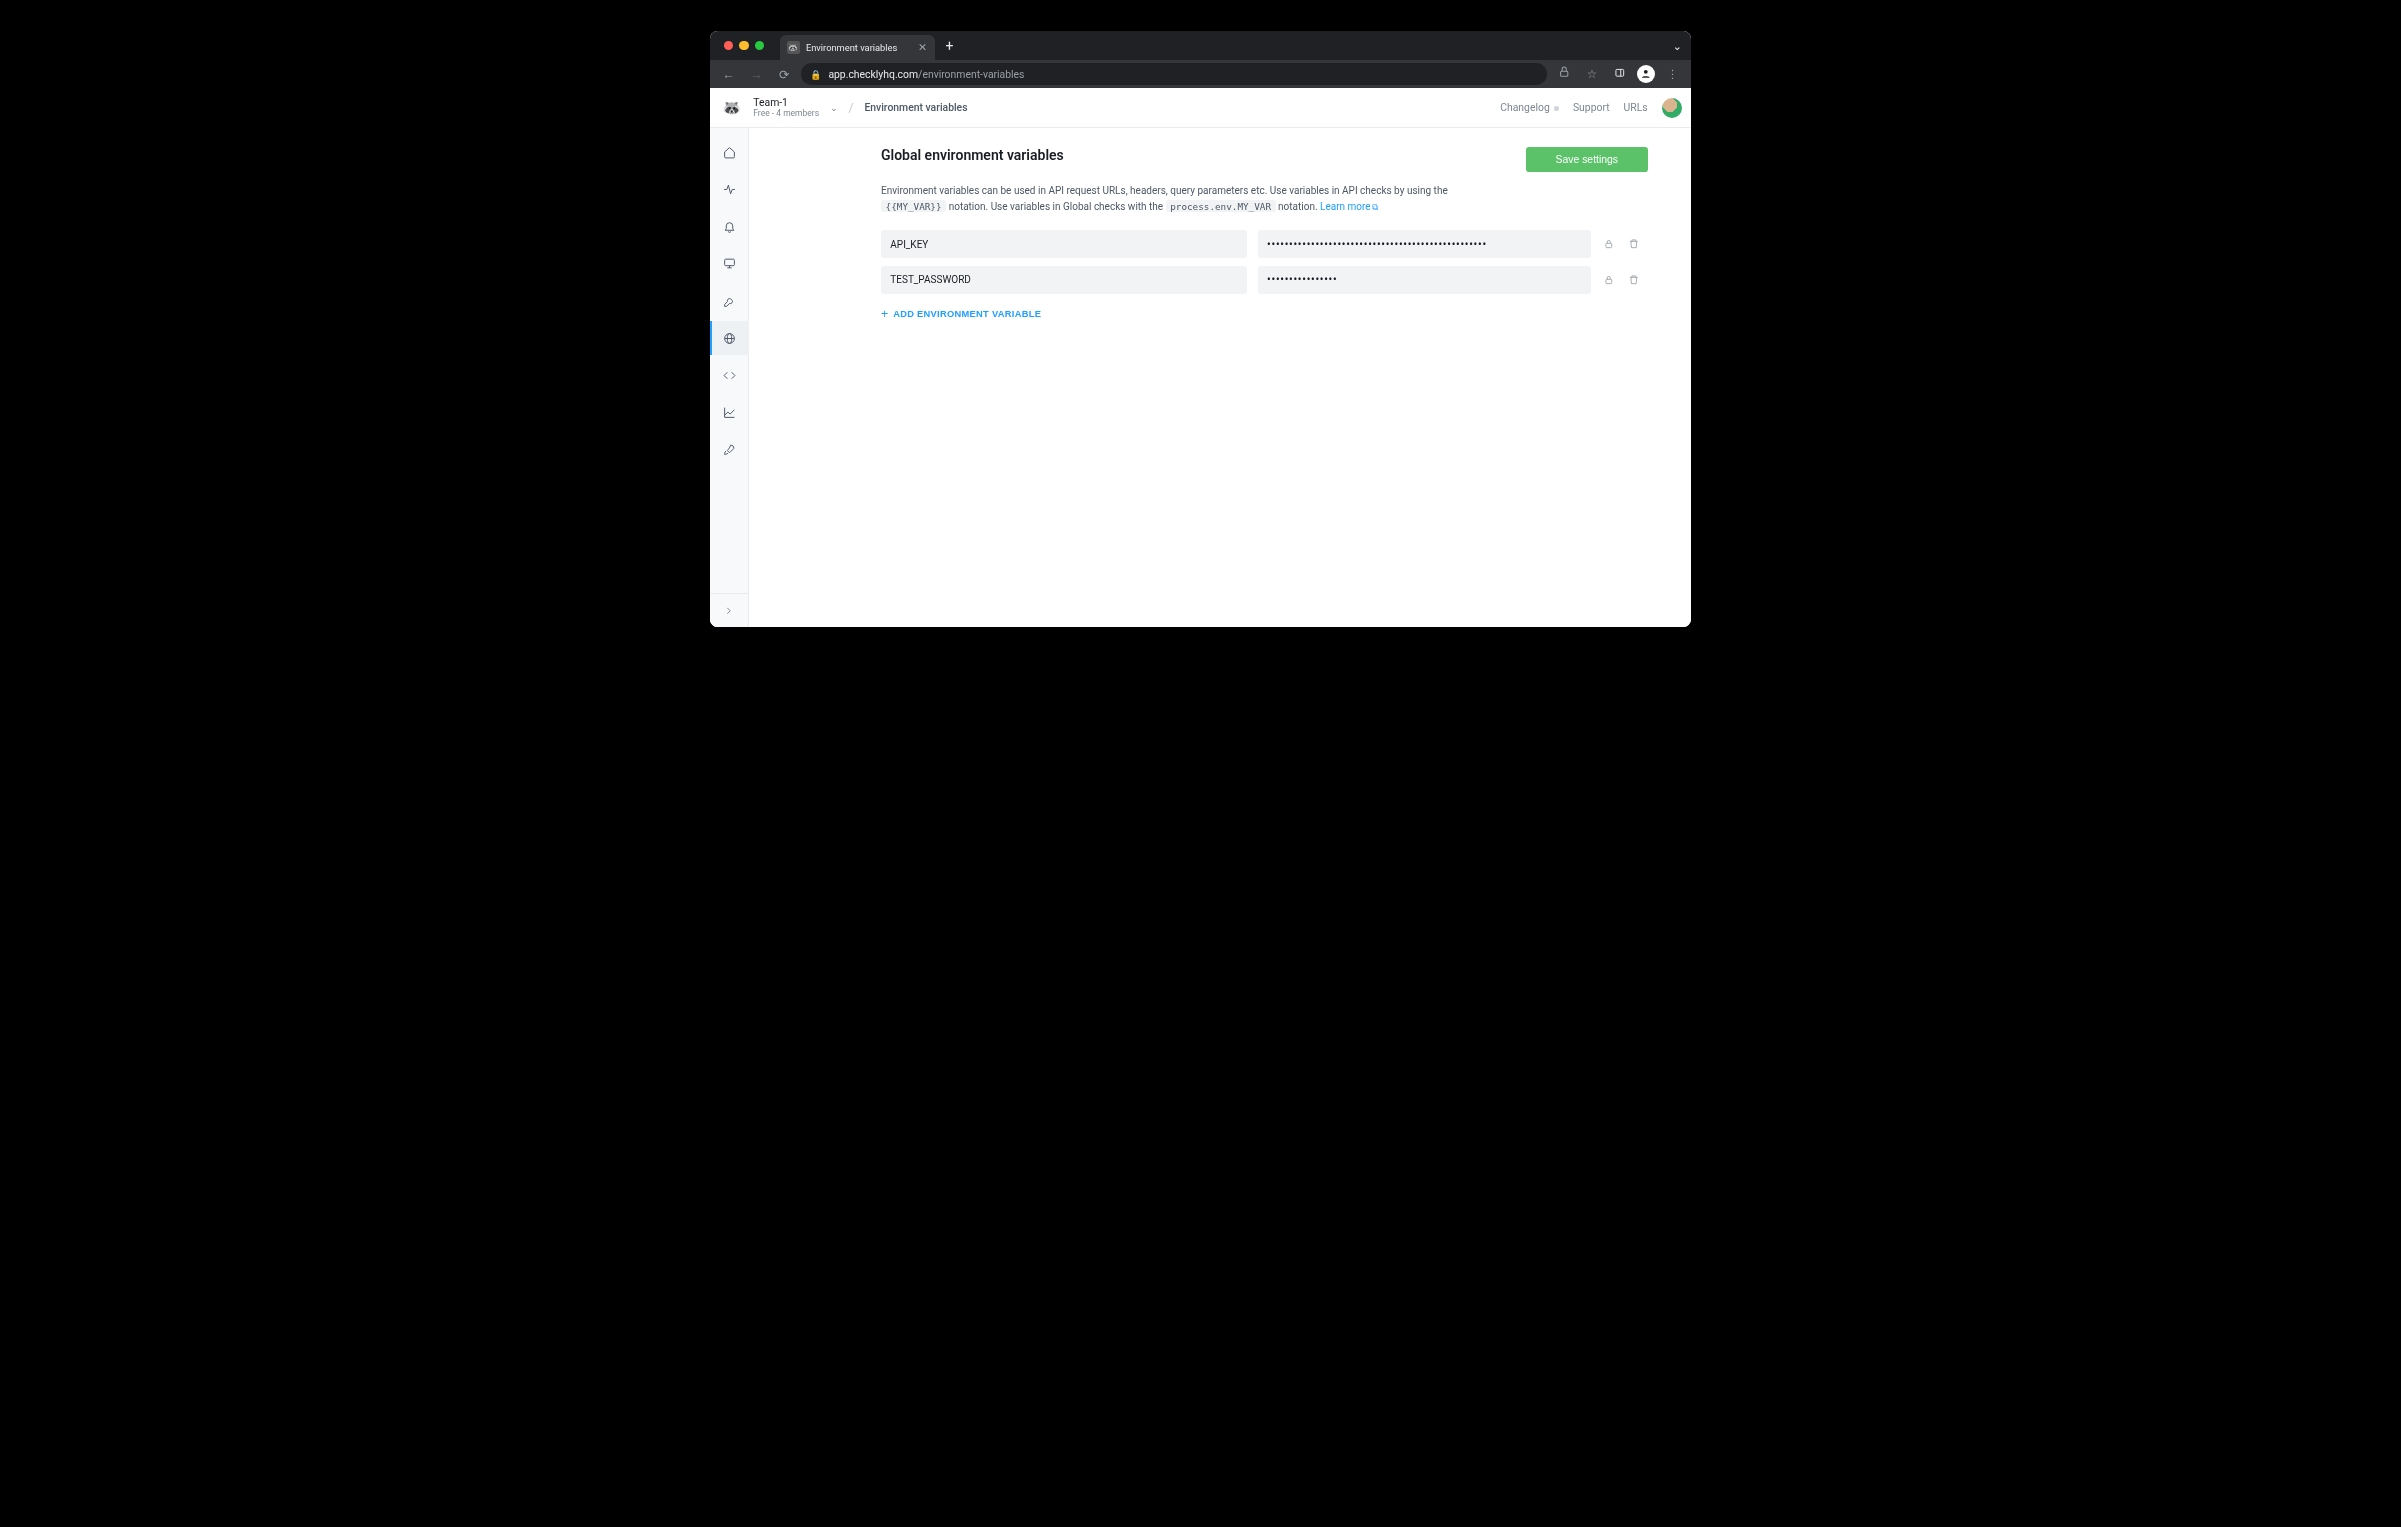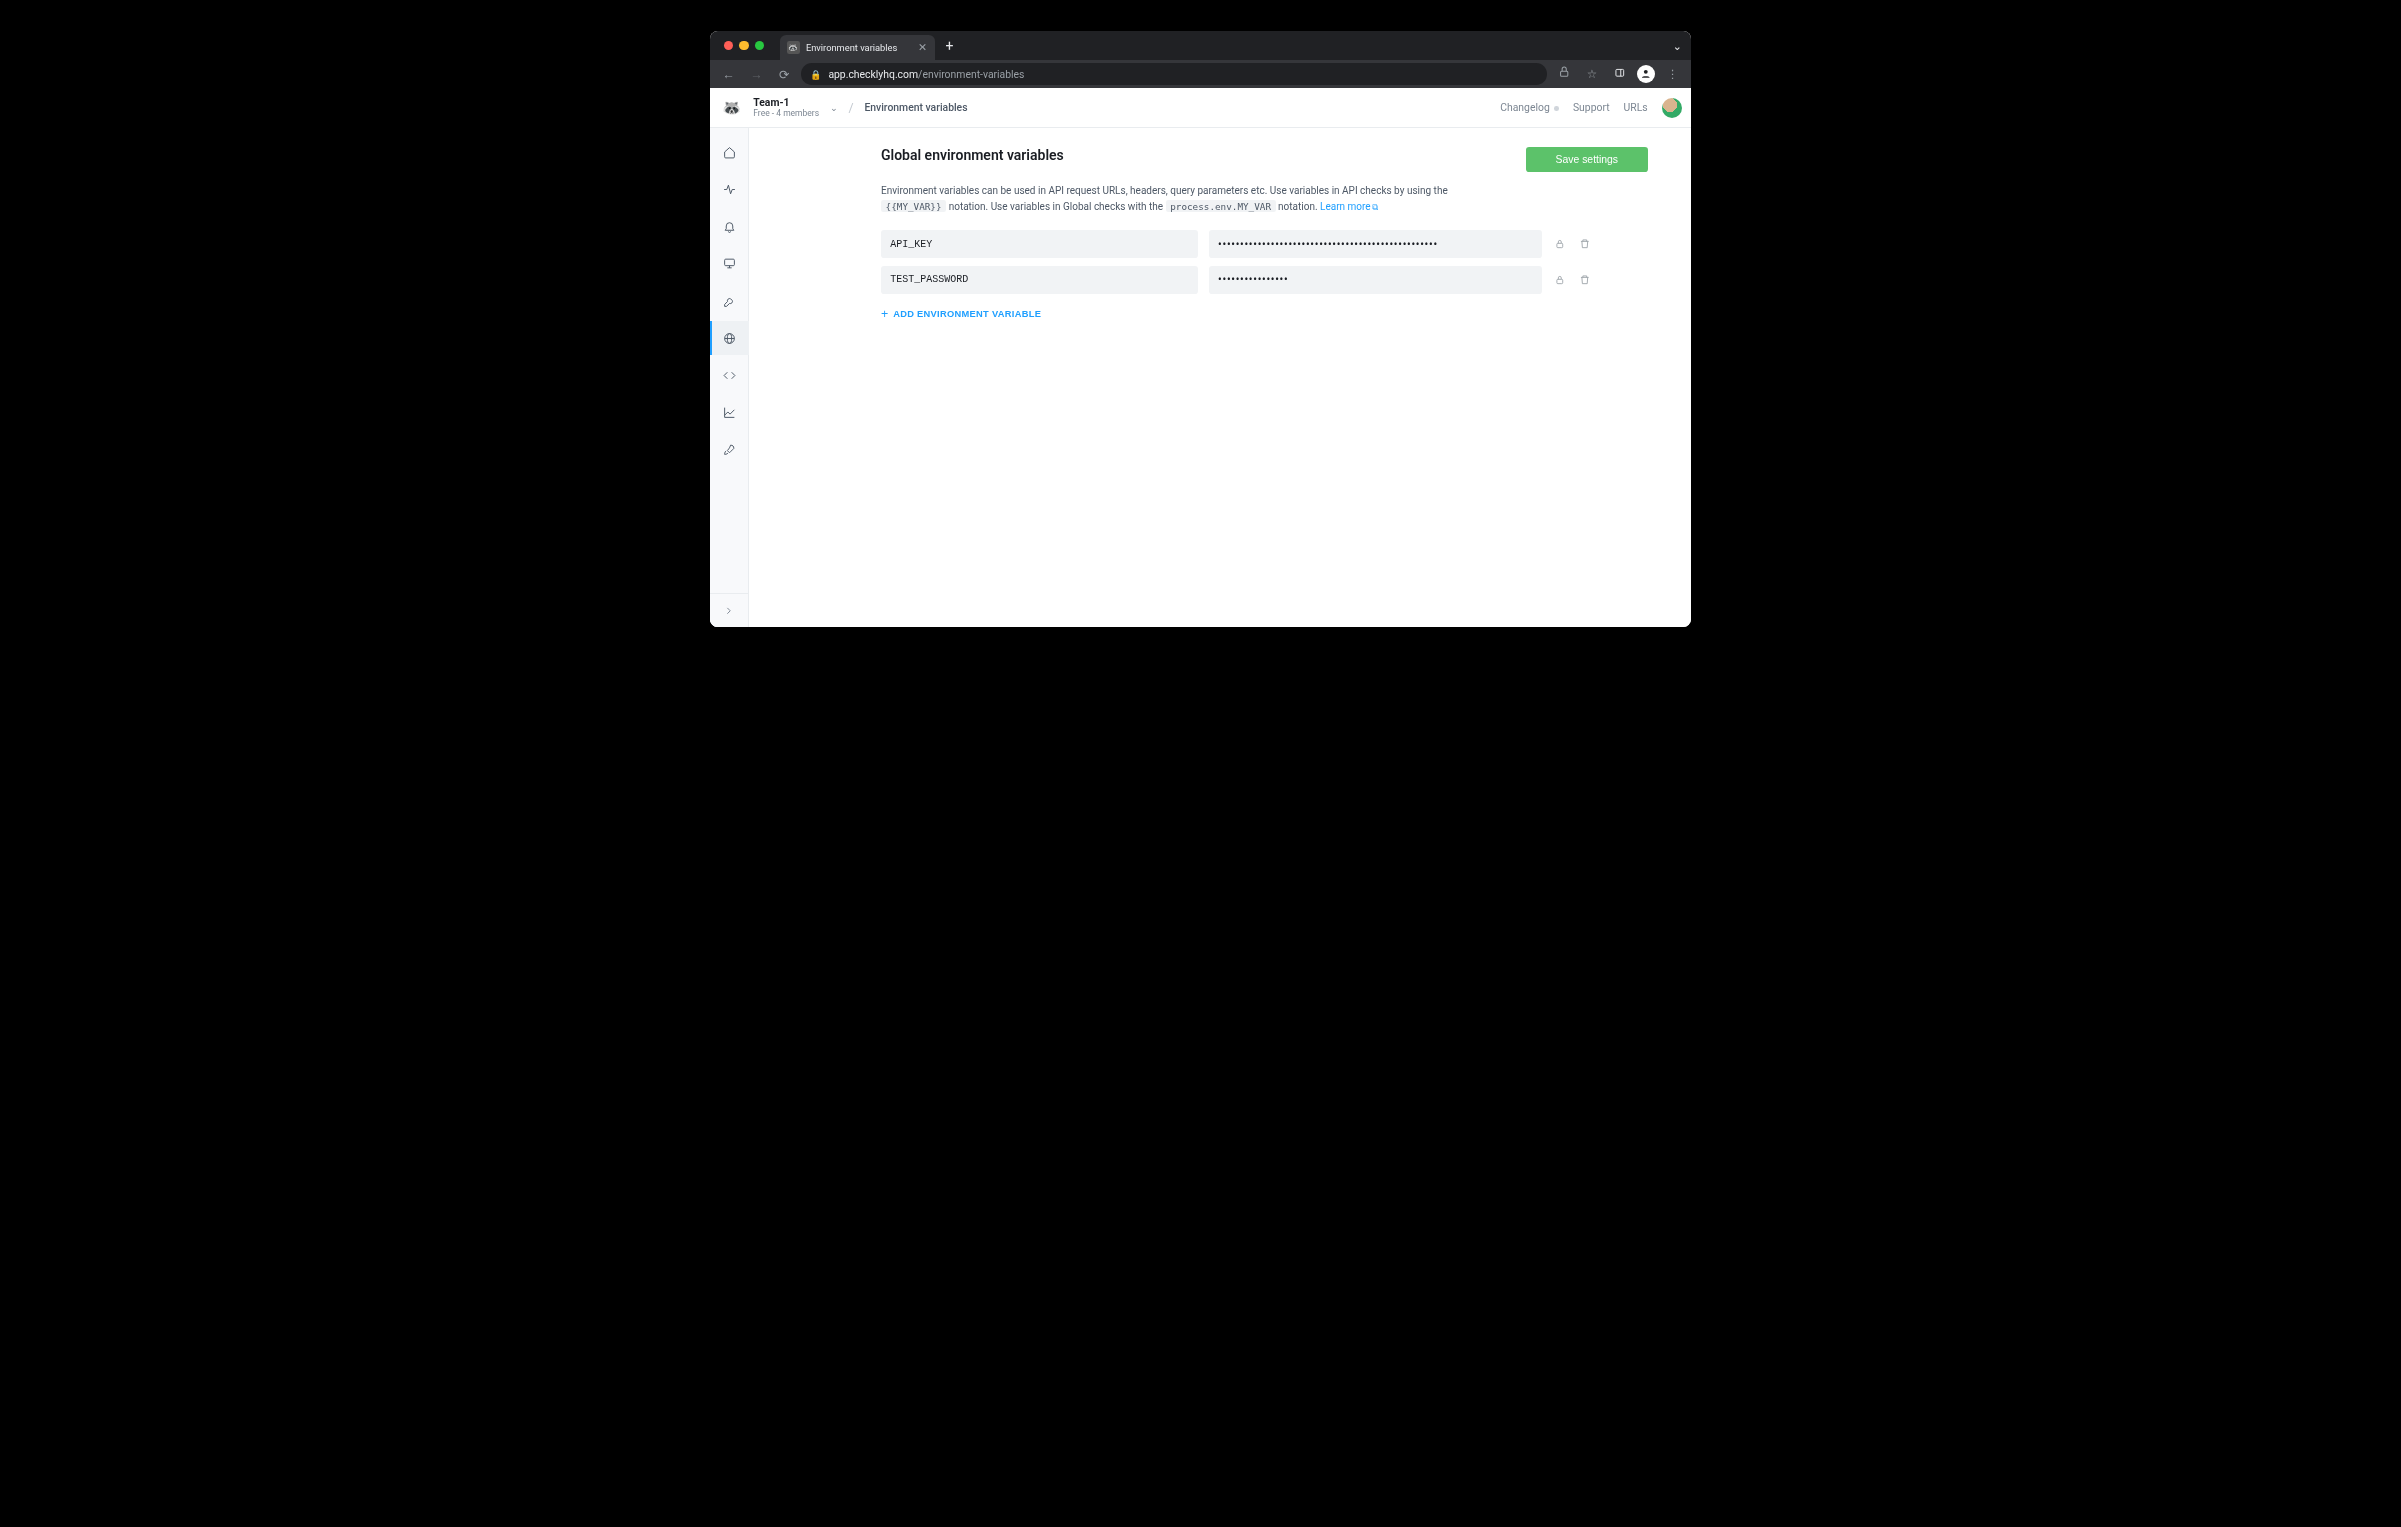--- a/index.html
+++ b/index.html
@@ -92,21 +92,21 @@
     padding: 0 9.3px 0 10.8px;
     gap: 10.8px;
   }
   .raccoon {
     width: 21.7px; height: 21.7px; border-radius:4.6px;
     display:flex; align-items:center; justify-content:center;
     font-size:15.5px;
   }
   .team-block { display:flex; gap:7.7px; align-items:center; cursor:pointer;}
   .team-text { display:flex; flex-direction:column; line-height:1.15; }
-  .team-name { font-size:10.4px; font-weight:700; color:#1a1d23;}
+  .team-name { font-size:10.4px; font-weight:400; color:#1a1d23;}
   .team-sub { font-size:8.5px; color:#7d8793;}
   .team-chev { color:#7d8793; font-size:9.3px; margin-left:3.1px; }
   .crumb-sep { color:#c3c9d0; }
   .crumb-current { color:#4d5866; font-size:10.4px; font-weight:500;}
   .header-right { margin-left:auto; display:flex; align-items:center; gap:14px; }
   .hdr-link { color:#7d8793; font-size:10.4px; cursor:pointer;}
   .hdr-dot { width:4.6px;height:4.6px;border-radius:50%;background:#d0d5db; display:inline-block; margin-left:4.6px; vertical-align:middle;}
   .avatar { width:20px;height:20px;border-radius:50%; background: radial-gradient(circle at 40% 35%, #d9b48f 0 40%, #3a6 40% 100%); cursor:pointer;}
 
   .app-body { flex:1; display:flex; min-height:0;}
@@ -153,21 +153,21 @@
     white-space:nowrap; align-self:flex-start;
   }
 
   .vars { margin-top:15.5px; display:flex; flex-direction:column; gap:7.7px;}
   .var-row { display:flex; align-items:center; gap:10.8px; }
   .var-key, .var-val {
     background:#f1f3f5; border:none; border-radius:3.1px;
     height:28px; padding:0 9.3px; font-size:10px; color:#1a1d23;
     font-family: inherit;
   }
-  .var-key { width: 317px; font-family: Liberation Mono, monospace; }
+  .var-key { width: 366px; }
   .var-val { width: 333px; }
   .var-val.masked { letter-spacing: 0.8px; font-weight:bold; color:#1a1d23;}
   .row-icon { width:14px; display:flex; justify-content:center; color:#9aa0a6; cursor:pointer;}
   .row-icon svg { width:11.6px; height:11.6px; stroke:#9aa0a6; fill:none; stroke-width:1.8;}
 
   .add-var {
     margin-top:10.8px; display:flex; align-items:center; gap:4.6px;
     color:#1f9fff; font-size:9.3px; font-weight:600; letter-spacing:0.3px;
     cursor:pointer; background:none; border:none; padding:3.1px 0;
   }

